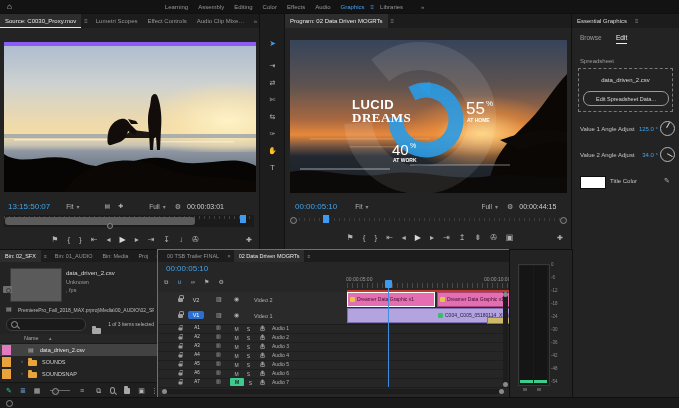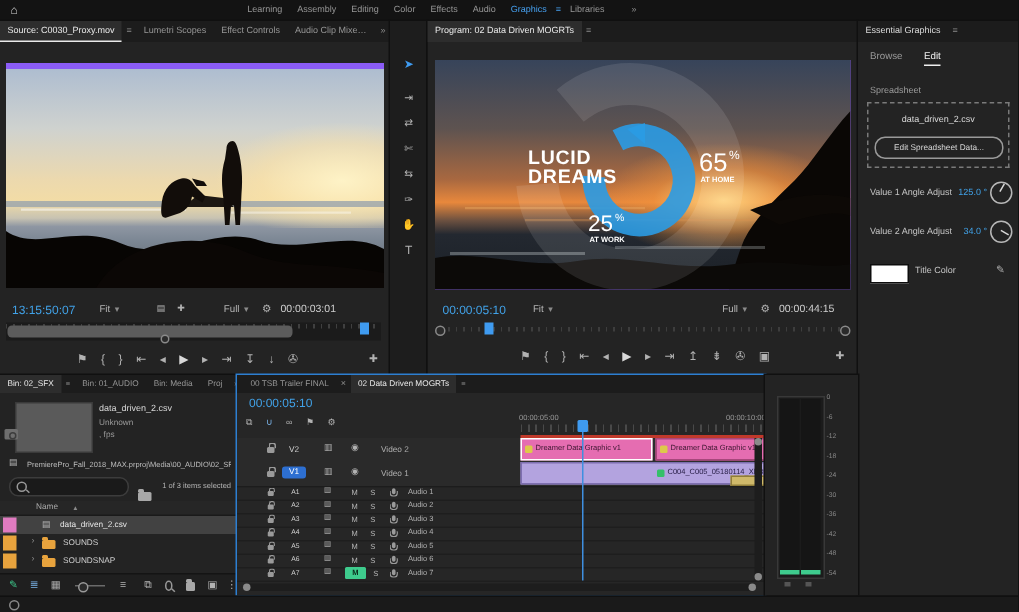--- a/index.html
+++ b/index.html
@@ -154,25 +154,25 @@
         <path d="M277,153 L277,34 C262,50 252,68 240,80 C228,92 214,104 206,120 C200,135 198,144 196,153 Z" fill="#0a0705"></path>
         <path d="M277,92 C250,86 228,94 210,100 L230,110 C250,104 266,100 277,104 Z" fill="#0d0906"></path>
         <path d="M0,153 L0,132 C30,126 60,140 95,134 C130,128 160,142 200,136 C230,132 255,140 277,136 L277,153 Z" fill="#0c0a08"></path>
         <rect x="10" y="128" width="90" height="2" fill="#cdd3d6" opacity="0.35"></rect>
         <rect x="120" y="124" width="100" height="2" fill="#cdd3d6" opacity="0.28"></rect>
         <circle cx="130" cy="78" r="62" fill="none" stroke="#ffffff" stroke-width="28" opacity="0.10" stroke-dasharray="330 60" transform="rotate(-130 130 78)"></circle>
         <circle cx="136" cy="80" r="30" fill="none" stroke="#2a9be4" stroke-width="15" opacity="0.9" stroke-dasharray="158 31" transform="rotate(-118 136 80)"></circle>
         <path d="M128,46 l12,-4 l0,14 z" fill="#2a9be4" opacity="0.9"></path>
       </svg>
       <div class="ov-txt" style="left:62px;top:58px;font-size:13px;letter-spacing:0.5px;">LUCID</div>
-      <div class="ov-txt" style="left:62px;top:71px;font-size:13px;letter-spacing:0.5px;">DREAMS</div>
-      <div class="ov-txt" style="left:176px;top:60px;font-size:17px;font-weight:normal;">65</div>
+      <div class="ov-txt" style="left:62px;top:71px;font-size:13px;letter-spacing:0.5px;font-family:Liberation Serif, serif;">DREAMS</div>
+      <div class="ov-txt" style="left:176px;top:60px;font-size:17px;font-weight:normal;">55</div>
       <div class="ov-txt" style="left:196px;top:60px;font-size:8px;font-weight:normal;">%</div>
       <div class="ov-txt" style="left:177px;top:78px;font-size:5px;">AT HOME</div>
-      <div class="ov-txt" style="left:102px;top:102px;font-size:15px;font-weight:normal;">25</div>
+      <div class="ov-txt" style="left:102px;top:102px;font-size:15px;font-weight:normal;">40</div>
       <div class="ov-txt" style="left:120px;top:102px;font-size:7px;font-weight:normal;">%</div>
       <div class="ov-txt" style="left:103px;top:118px;font-size:5px;">AT WORK</div>
     </div>
 
     <div class="abs" style="left:0;top:186px;width:287px;height:12px;display:flex;align-items:center;">
       <span class="tc" style="margin-left:10px;">00:00:05:10</span>
       <span class="dd" style="margin-left:18px;">Fit</span>
       <span class="mi">▾</span>
       <span class="dd" style="margin-left:110px;">Full</span>
       <span class="mi">▾</span>

